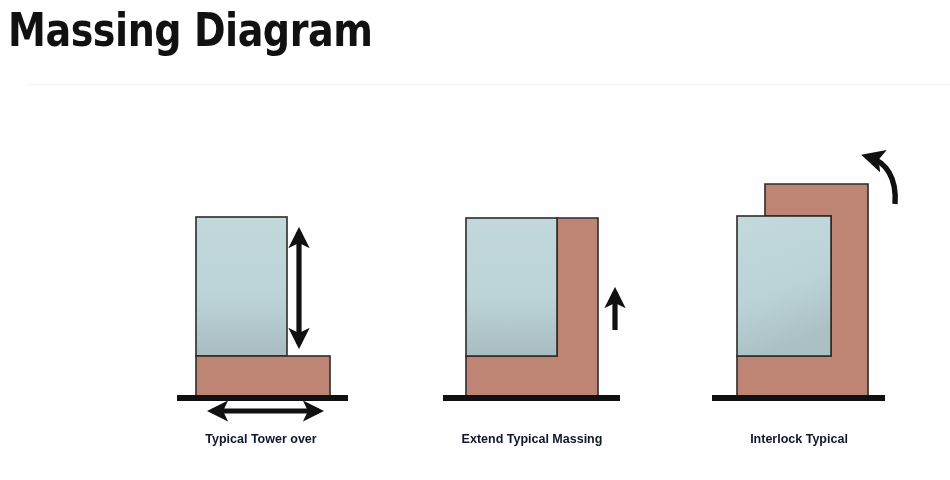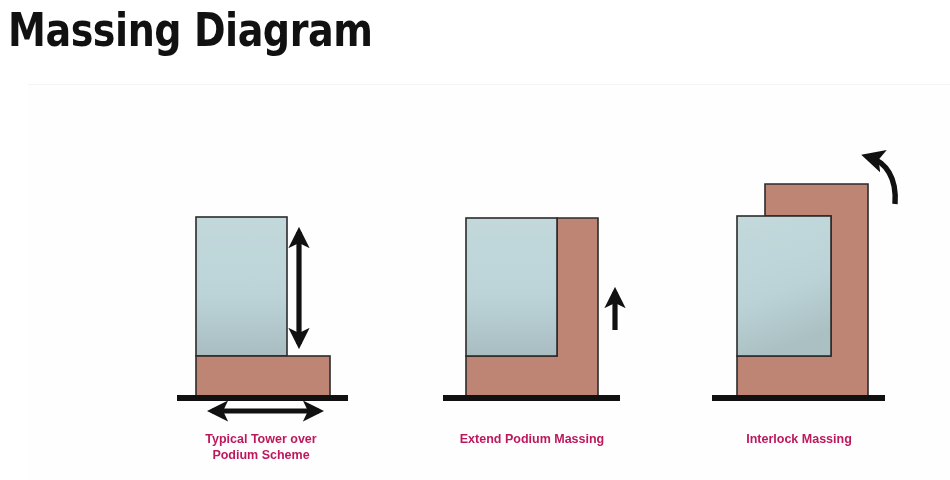--- a/index.html
+++ b/index.html
@@ -53,21 +53,21 @@
     height: 480px;
     overflow: visible;
   }
   .caption {
     position: absolute;
     text-align: center;
     font-family: "Liberation Sans", sans-serif;
     font-weight: bold;
     font-size: 12.5px;
     line-height: 16px;
-    color: #be185d;
+    color: #0f172a;
   }
   #caption-1 { left: 168px; top: 431px; width: 186px; }
   #caption-2 { left: 432px; top: 431px; width: 200px; }
   #caption-3 { left: 706px; top: 431px; width: 186px; }
 </style>
 </head>
 <body>
 
 <div id="stage">
 
@@ -113,24 +113,23 @@
     <g>
       <path d="M 765 184 L 868 184 L 868 396 L 737 396 L 737 356 L 831 356 L 831 216 L 765 216 Z" fill="#bf8574" stroke="#2b2b2b" stroke-width="1.6"></path>
       <rect x="737" y="216" width="94" height="140" fill="url(#towerGrad2)" stroke="#2b2b2b" stroke-width="1.6"></rect>
       <line x1="712" y1="398" x2="885" y2="398" stroke="#111111" stroke-width="6"></line>
       <path d="M 895 204 C 897 178 886 162 869 157" fill="none" stroke="#111111" stroke-width="5.4" stroke-linecap="butt" marker-end="url(#arrowEndCurve)"></path>
     </g>
   </svg>
 
   <div class="caption" id="caption-1">
     <div>Typical Tower over</div>
-    <div>Podium Scheme</div>
   </div>
 
   <div class="caption" id="caption-2">
-    <div>Extend Podium Massing</div>
+    <div>Extend Typical Massing</div>
   </div>
 
   <div class="caption" id="caption-3">
-    <div>Interlock Massing</div>
+    <div>Interlock Typical</div>
   </div>
 
 </div>
 
 </body></html>

